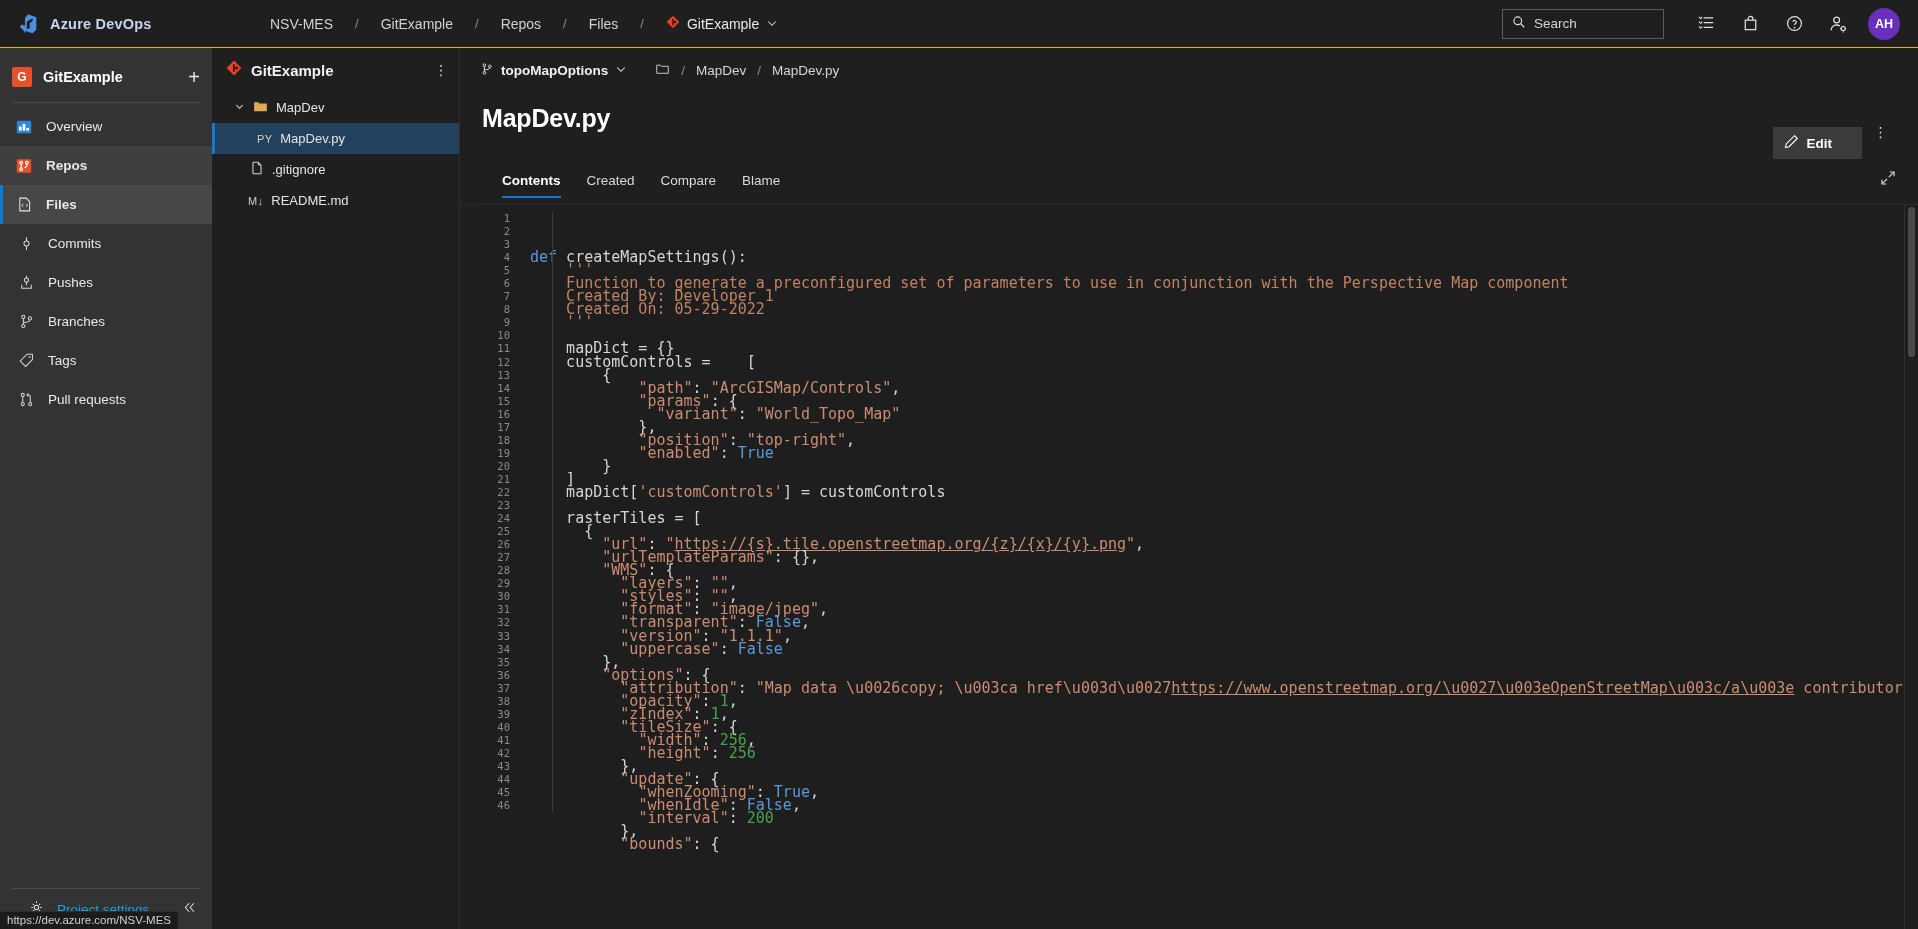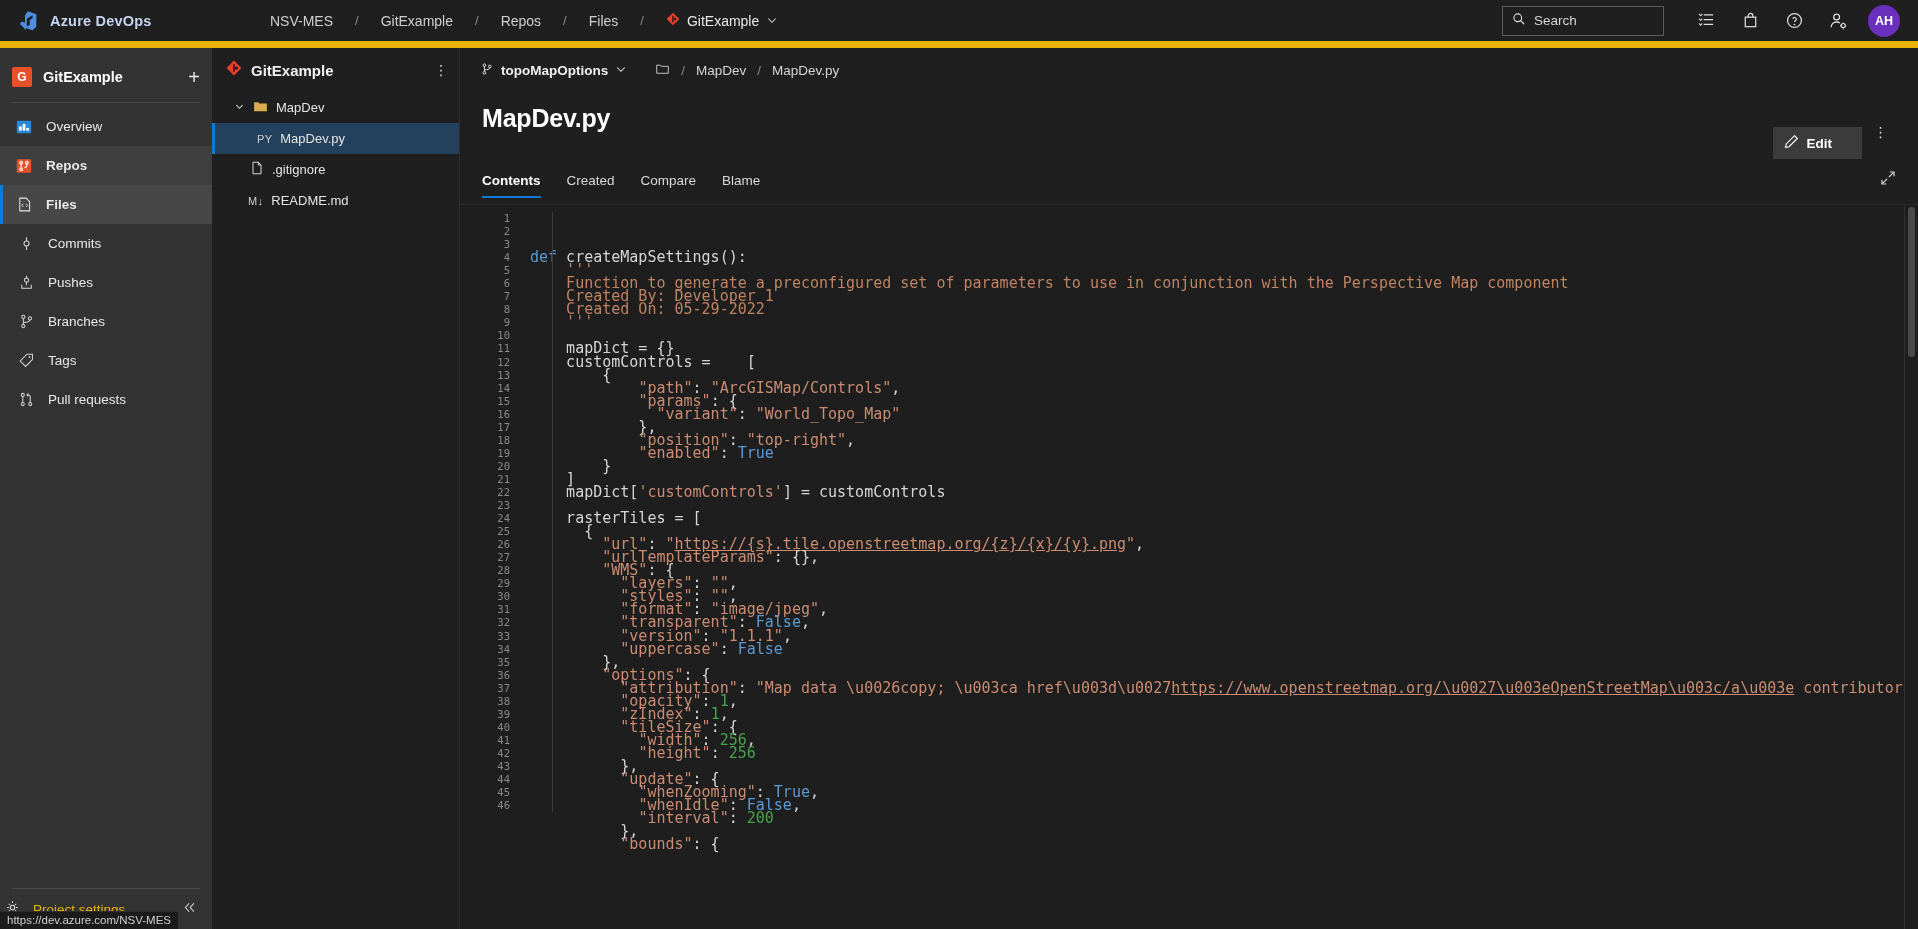--- a/index.html
+++ b/index.html
@@ -10,21 +10,21 @@
     color: #e6e6e6;
     overflow: hidden;
   }
   #app { position: relative; width: 1918px; height: 929px; display: flex; flex-direction: column; }
 
   
   .topbar {
     height: 48px; min-height: 48px;
     background: #1f1f1f;
     display: flex; align-items: center;
-    border-bottom: 7px solid #eab308;
+    border-bottom: 1px solid #eab308;
   }
   .brand { width: 258px; display: flex; align-items: center; gap: 10px; padding-left: 18px; height: 48px; }
   .brand-logo { width: 22px; height: 22px; }
   .brand-text { font-size: 14.5px; font-weight: bold; color: #c7d4ef; letter-spacing: .2px; }
 
   .crumbs { display: flex; align-items: center; gap: 22px; padding-left: 12px; font-size: 14px; }
   .crumbs a { color: #d0d0d0; text-decoration: none; }
   .crumb-sep { color: #8a8a8a; font-size: 13px; }
   .crumb-repo { display: flex; align-items: center; gap: 7px; color: #e8e8e8; }
   .chev { display:inline-block; }
@@ -70,21 +70,21 @@
   .navitem.group-active { background: #3f3f3f; font-weight: bold; }
   .navitem.selected { background: #474747; font-weight: bold; }
   .navitem.selected::before {
     content: ""; position: absolute; left: 0; top: 0; bottom: 0; width: 3px; background: #0f7ad6;
   }
   .navitem.sub { padding-left: 16px; }
   .navitem.sub .ico svg { opacity: .95; }
 
   .nav-bottom { margin-top: auto; }
   .nav-bottom-rule { height: 1px; background: #4a4a4a; margin: 0 12px; }
-  .settings-row { height: 40px; display: flex; align-items: center; gap: 12px; padding-left: 4px; font-size: 13.5px; color: #eab308; }
+  .settings-row { height: 40px; display: flex; align-items: center; gap: 12px; padding-left: 28px; font-size: 13.5px; color: #0ea5e9; }
   .collapse-btn { margin-left: auto; padding-right: 14px; color: #d8d8d8; font-size: 15px; }
 
   .statusurl {
     position: absolute; left: 0; bottom: 0; background: #1b1b1b; color: #cfcfcf;
     font-size: 11.5px; padding: 2px 7px 3px 7px; white-space: nowrap; z-index: 40;
     border-top: 1px solid #2e2e2e;
   }
 
   
   .filetree {
@@ -115,21 +115,21 @@
   .file-title { font-size: 25px; font-weight: bold; color: #ffffff; letter-spacing: -.2px; }
   .title-actions { margin-left: auto; display: flex; align-items: center; gap: 4px; }
   .edit-btn {
     display: flex; align-items: center; gap: 8px; background: #3b3b3b; color: #ffffff;
     font-size: 13.5px; font-weight: bold; padding: 7px 30px 7px 11px; margin-top: 23px;
   }
   .kebab { width: 30px; height: 30px; display:flex; align-items:center; justify-content:center; color:#dcdcdc; letter-spacing:1px; font-size:14px; }
 
   .tabs-row { display: flex; align-items: flex-end; padding: 8px 22px 0 22px; position: relative; }
   .tab { font-size: 13.5px; color: #d9d9d9; padding: 6px 13px 10px 13px; position: relative; }
-  .tab:first-child { padding-left: 0; }
+  .tab:first-child { padding-left: 0; margin-left: 20px; }
   .tab.active { color: #ffffff; font-weight: bold; }
   .tab.active::after {
     content:""; position:absolute; left:0; right:13px; bottom:0; height:2px; background:#0f7ad6;
   }
   .expand-btn { margin-left: auto; padding-bottom: 8px; color: #dcdcdc; }
 
   
   .code-wrap {
     flex: 1; min-height: 0; margin: 6px 0 0 0; position: relative;
     background: #1e1e1e; border-top: 1px solid #2a2a2a;

